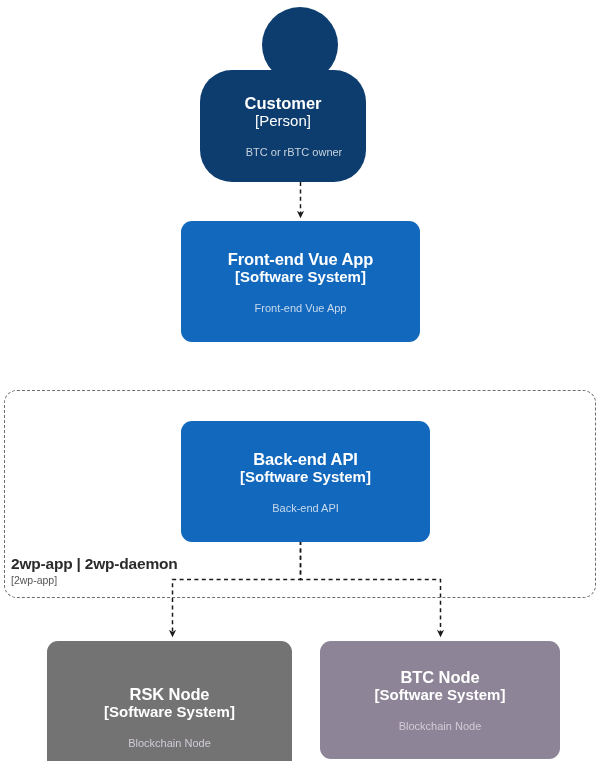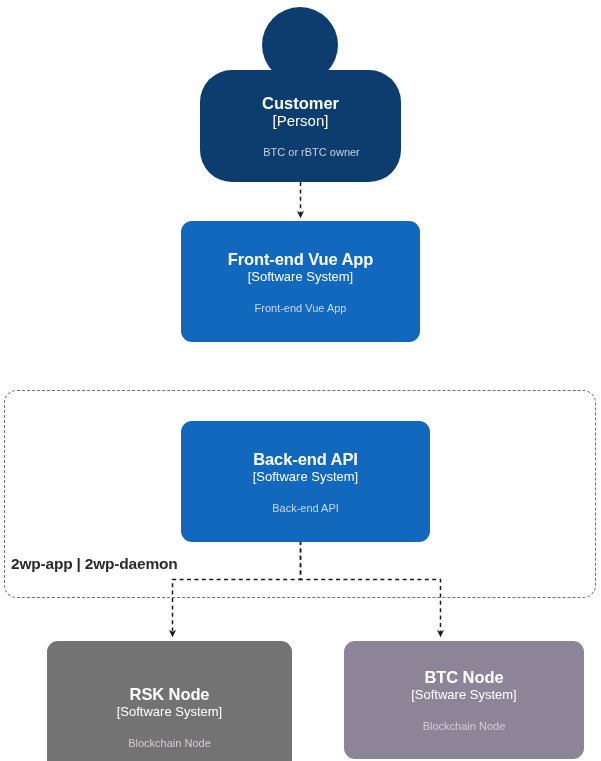--- a/index.html
+++ b/index.html
@@ -38,23 +38,23 @@
     color: #ffffff;
     padding: 4px 26px;
   }
   .node .title {
     font-weight: bold;
     font-size: 16.5px;
     line-height: 20px;
     letter-spacing: -0.1px;
   }
   .node .type {
-    font-size: 13px;
+    font-size: 15px;
     line-height: 16px;
-    font-weight: normal;
+    font-weight: bold;
   }
   .node .desc {
     font-size: 11px;
     line-height: 14px;
     margin-top: 16px;
     font-weight: normal;
   }
 
   
   .person-head {
@@ -150,49 +150,50 @@
       <path d="M300.5,541 L300.5,579.5 L172.5,579.5 L172.5,633.5" stroke="#1A1A1A" stroke-width="1.5" fill="none" stroke-dasharray="4,3.4" marker-end="url(#arrowhead)"></path>
     </g>
 
     <g>
       <path d="M300.5,541 L300.5,579.5 L440.5,579.5 L440.5,633.5" stroke="#1A1A1A" stroke-width="1.5" fill="none" stroke-dasharray="4,3.4" marker-end="url(#arrowhead)"></path>
     </g>
   </svg>
 
   <div class="person-head" style="left:262px; top:7px; width:76px; height:76px;"></div>
 
-  <div class="person-body" style="left:200px; top:70px; width:201px; height:112px;">
+  <div class="person-body" style="left:200px; top:70px; width:166px; height:112px;">
     <div class="title">Customer</div>
     <div class="type">[Person]</div>
     <div class="desc">BTC or rBTC owner</div>
   </div>
 
   <div class="node" style="left:181px; top:221px; width:239px; height:121px; background:#1168BD;">
     <div class="title">Front-end Vue App</div>
     <div class="type">[Software System]</div>
     <div class="desc sys-desc">Front-end Vue App</div>
   </div>
 
   <div class="boundary" style="left:4px; top:390px; width:592px; height:208px;"></div>
 
   <div class="boundary-label" style="left:11px; top:554px;">
     <div class="bname">2wp-app | 2wp-daemon</div>
+    <div class="btype">[2wp-app]</div>
   </div>
 
   <div class="node" style="left:181px; top:421px; width:249px; height:121px; background:#1168BD;">
     <div class="title">Back-end API</div>
     <div class="type">[Software System]</div>
     <div class="desc sys-desc">Back-end API</div>
   </div>
 
   <div class="node" style="left:47px; top:641px; width:245px; height:152px; background:#737373;">
     <div class="title">RSK Node</div>
     <div class="type">[Software System]</div>
     <div class="desc node-desc">Blockchain Node</div>
   </div>
 
-  <div class="node" style="left:320px; top:641px; width:240px; height:118px; background:#8E8497;margin-left:24px;">
+  <div class="node" style="left:320px; top:641px; width:240px; height:118px; background:#8E8497;">
     <div class="title">BTC Node</div>
     <div class="type">[Software System]</div>
     <div class="desc node-desc">Blockchain Node</div>
   </div>
 
 </div>
 
 </body></html>

